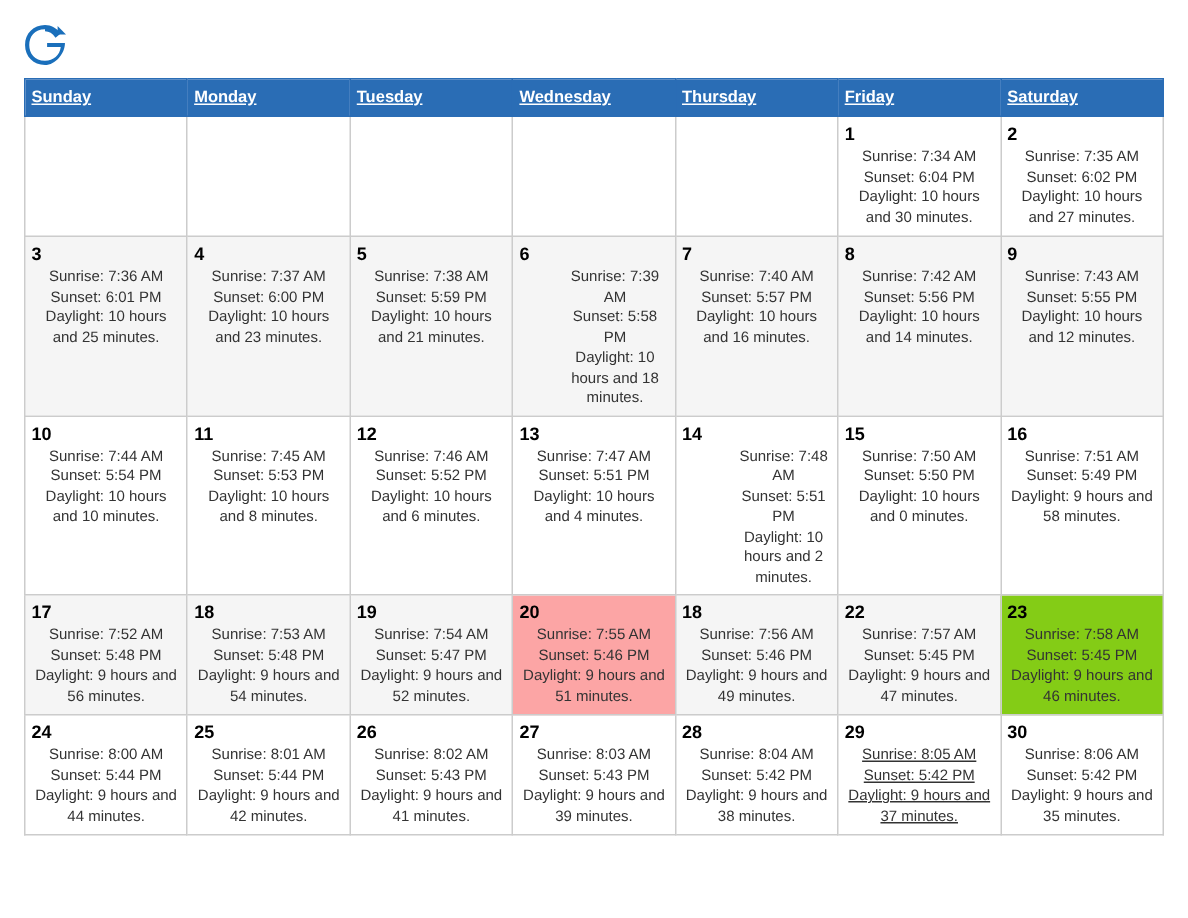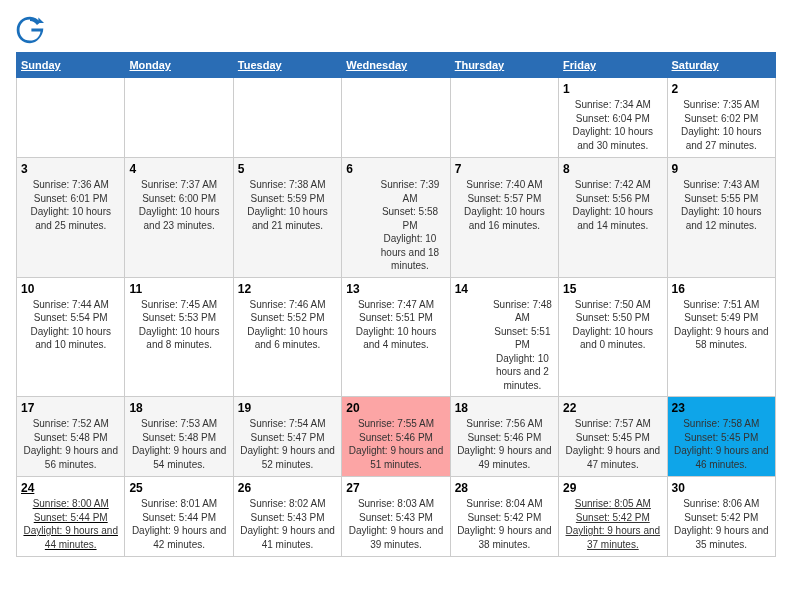--- a/index.html
+++ b/index.html
@@ -257,29 +257,29 @@
           <div class="cell-text" style="white-space: pre-line;">Sunrise: 7:56 AM
 Sunset: 5:46 PM
 Daylight: 9 hours and 49 minutes.</div>
         </td>
         <td style="background: rgb(245, 245, 245);">
           <span class="day-num">22</span>
           <div class="cell-text" style="white-space: pre-line;">Sunrise: 7:57 AM
 Sunset: 5:45 PM
 Daylight: 9 hours and 47 minutes.</div>
         </td>
-        <td style="background: #0ea5e9;">
+        <td style="background: #84cc16;">
           <span class="day-num">23</span>
           <div class="cell-text" style="white-space: pre-line;">Sunrise: 7:58 AM
 Sunset: 5:45 PM
 Daylight: 9 hours and 46 minutes.</div>
         </td>
       </tr>
       <tr>
-        <td style="background: rgb(255, 255, 255); text-decoration: underline;">
+        <td style="background: rgb(255, 255, 255);">
           <span class="day-num">24</span>
           <div class="cell-text" style="white-space: pre-line;">Sunrise: 8:00 AM
 Sunset: 5:44 PM
 Daylight: 9 hours and 44 minutes.</div>
         </td>
         <td style="background: rgb(255, 255, 255);">
           <span class="day-num">25</span>
           <div class="cell-text" style="white-space: pre-line;">Sunrise: 8:01 AM
 Sunset: 5:44 PM
 Daylight: 9 hours and 42 minutes.</div>

